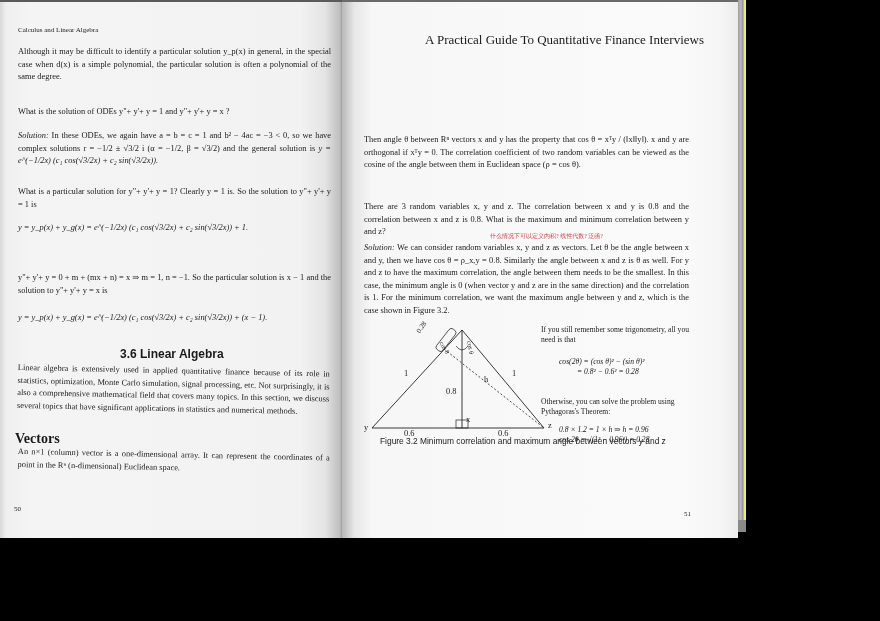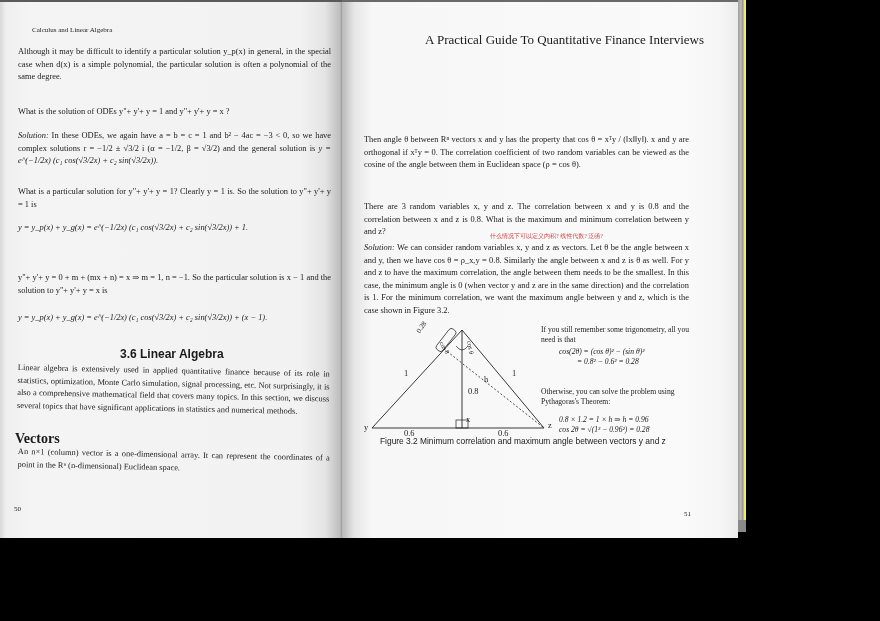--- a/index.html
+++ b/index.html
@@ -21,21 +21,21 @@
     overflow: hidden;
   }
   .page-edge {
     position: absolute; left: 738px; top: 0; width: 8px; height: 530px;
     background: linear-gradient(to right, #9e9e9e 0px, #bdbdbd 3px, #8f8f8f 5px, #e8e86a 6px, #f5f56a 8px);
   }
   .page-edge-bottom { position: absolute; left: 738px; top: 520px; width: 8px; height: 12px; background: #8a8a8a; }
 
   .abs { position: absolute; white-space: nowrap; }
   .run { font-size: 8.4px; line-height: 11px; }
-  .header-left { left: 18px; top: 24px; font-size: 7px; margin-left: 14px; }
+  .header-left { left: 18px; top: 24px; font-size: 7px; }
   .header-right { right: 34px; top: 30px; font-size: 13px; }
   .pagenum { font-size: 7px; }
   .para { position: absolute; font-size: 8.4px; line-height: 12.5px; text-align: justify; }
   .para.left { left: 18px; width: 313px; }
   .para.right { left: 22px; width: 325px; }
   .it { font-style: italic; }
   .b { font-weight: bold; }
   .section-title { font-family: "Liberation Sans", sans-serif; font-weight: bold; font-size: 12px; left: 120px; top: 345px; }
   .subsection { font-family: Liberation Serif, serif; font-weight: bold; font-size: 14px; left: 15px; top: 429px; }
   .tilt { transform: rotate(1.2deg); transform-origin: left top; }
@@ -110,32 +110,32 @@
         <rect x="92" y="104" width="12" height="8" fill="none" stroke="#222" stroke-width="0.7"></rect>
         <path d="M92 30 Q98 38 104 30" fill="none" stroke="#222" stroke-width="0.7"></path>
         <rect x="78" y="11" width="8" height="26" rx="3" transform="rotate(38 82 24)" fill="none" stroke="#222" stroke-width="0.7"></rect>
       </svg>
       <div class="abs run" style="left:52px; top:6px; transform:rotate(-55deg); font-size:7px;">0.28</div>
       <div class="abs run" style="left:74px; top:26px; transform:rotate(60deg); font-size:6.5px;">cos θ</div>
       <div class="abs run" style="left:100px; top:26px; transform:rotate(80deg); font-size:6.5px;">cos θ</div>
       <div class="abs run" style="left:40px; top:52px;">1</div>
       <div class="abs run" style="left:148px; top:52px;">1</div>
       <div class="abs run" style="left:120px; top:58px;">h</div>
-      <div class="abs run" style="left:82px; top:70px;margin-left:22px;">0.8</div>
+      <div class="abs run" style="left:82px; top:70px;">0.8</div>
       <div class="abs run" style="left:102px; top:98px;">x</div>
       <div class="abs run" style="left:0px; top:106px;">y</div>
       <div class="abs run" style="left:184px; top:104px;">z</div>
       <div class="abs run" style="left:40px; top:112px;">0.6</div>
       <div class="abs run" style="left:134px; top:112px;">0.6</div>
     </div>
     <div class="caption">Figure 3.2 Minimum correlation and maximum angle between vectors y and z</div>
 
     <div class="sidebox">
       <div style="white-space:normal;">If you still remember some trigonometry, all you need is that</div>
-      <div class="eqline" style="margin-top:2px;">cos(2θ) = (cos θ)² − (sin θ)²</div>
+      <div class="eqline" style="margin-top:12px;">cos(2θ) = (cos θ)² − (sin θ)²</div>
       <div class="eqline" style="padding-left:36px;">= 0.8² − 0.6² = 0.28</div>
       <div style="white-space:normal; margin-top:20px;">Otherwise, you can solve the problem using Pythagoras's Theorem:</div>
       <div class="eqline" style="margin-top:8px;">0.8 × 1.2 = 1 × h ⇒ h = 0.96</div>
       <div class="eqline">cos 2θ = √(1² − 0.96²) = 0.28</div>
     </div>
 
     <div class="abs pagenum" style="left:342px; top:508px;">51</div>
   </div>
 
   <div class="page-edge"></div>

